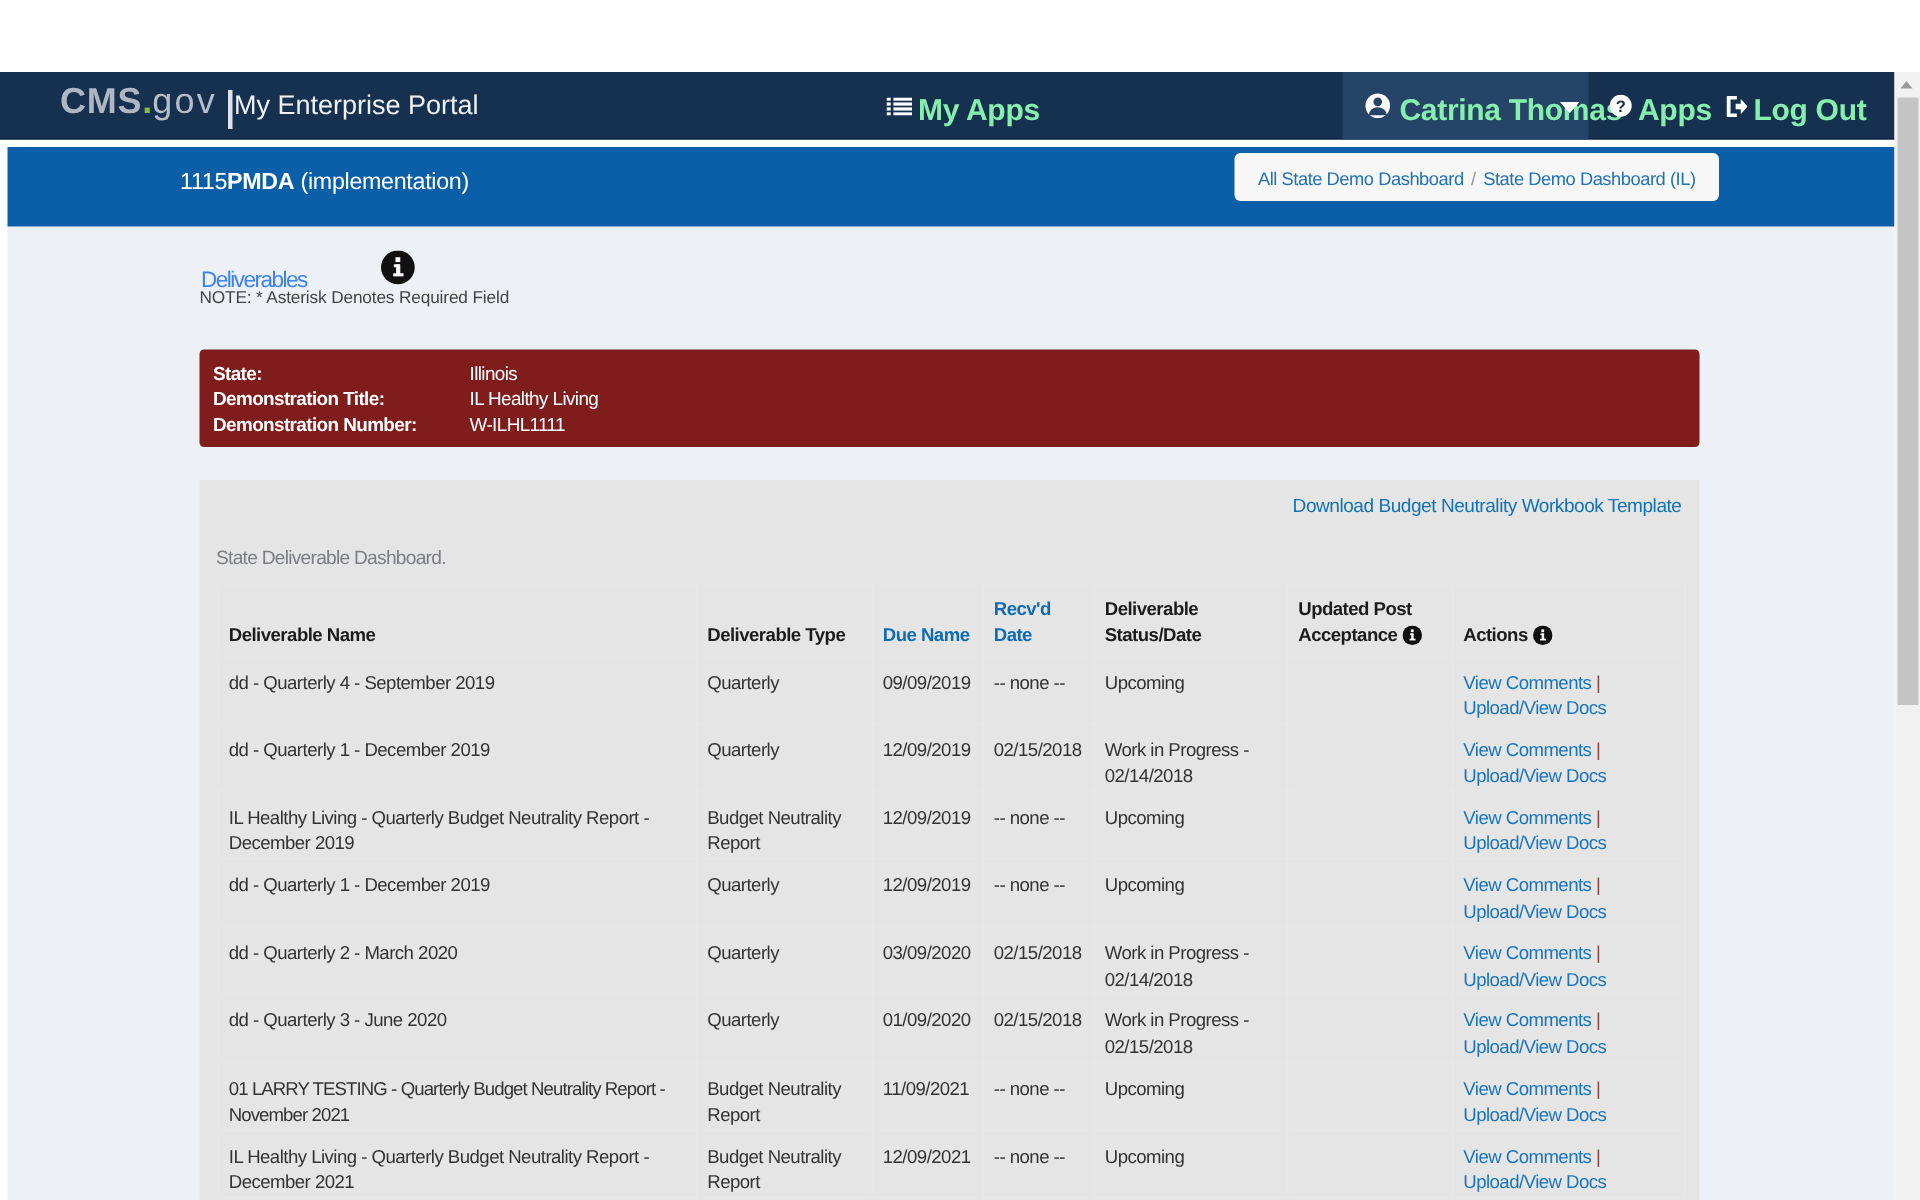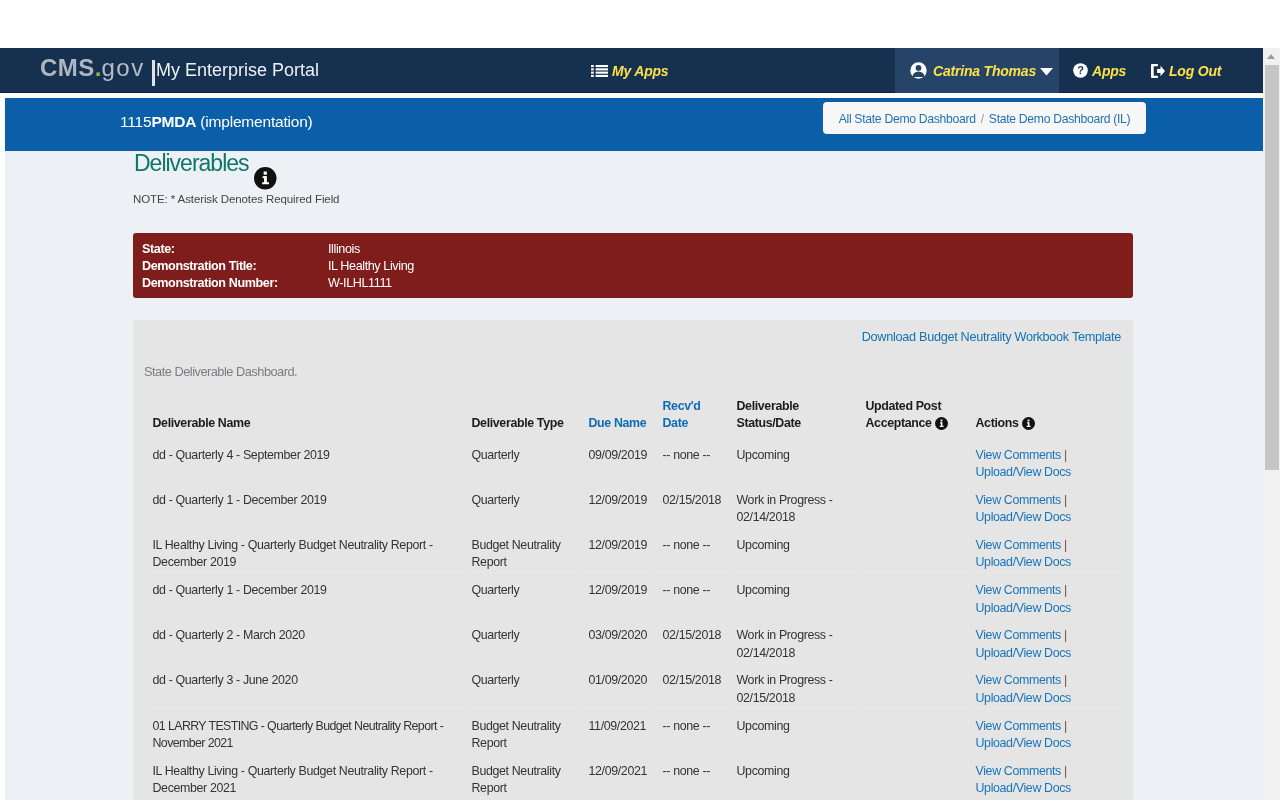--- a/index.html
+++ b/index.html
@@ -9,43 +9,43 @@
   .abs { position:absolute; }
 
   
   #hdr { left:0; top:0; width:1263px; height:45px; background:#16304f; border-bottom:1px solid #0d2340; box-sizing:border-box; }
   #logo { left:40px; top:6px; height:34px; white-space:nowrap; }
   .cms { font-weight:bold; font-size:24px; color:#aeb6c2; letter-spacing:0.5px; }
   .dot { font-weight:bold; font-size:24px; color:#88bb40; }
   .gov { font-weight:normal; font-size:24px; color:#b6bdc8; letter-spacing:1.5px; }
   #logosep { left:152px; top:12px; width:2.5px; height:26px; background:#dfe3e9; }
   #meportal { left:156px; top:12px; font-size:18px; color:#eef1f6; letter-spacing:0px; }
-  .hitem { color:#fde047; font-weight:bold; font-size:14px; letter-spacing:-0.2px;font-style:italic; }
+  .hitem { color:#86efac; font-weight:bold; font-size:20px; letter-spacing:-0.2px; }
   #myapps { left:612px; top:15px; }
   #userbox { left:895px; top:0px; width:164px; height:45px; background:#264468; }
   #username { left:933px; top:15px; }
   #helptxt { left:1092px; top:15px; }
   #logouttxt { left:1169px; top:15px; }
 
   
   #banner { left:5px; top:50px; width:1258px; height:53px; background:#0b5fa8; }
   #bannertext { left:120px; top:65px; font-size:15.5px; color:#fff; letter-spacing:-0.2px; }
   #crumb { left:823px; top:54px; width:323px; height:31.5px; background:#f7f7f7; border-radius:4px; font-size:12.2px; letter-spacing:-0.3px; line-height:34px; text-align:center; color:#999; }
   #crumb a { color:#2272b5; text-decoration:none; }
 
   
   #pagebg { left:5px; top:103px; width:1258px; height:680px; background:#edf0f5; }
 
-  #h1 { left:134px; top:102px; font-size:23px; color:#0f766e; letter-spacing:-1px; }
+  #h1 { left:134px; top:130px; font-size:15px; color:#3b82f6; letter-spacing:-1px; }
   #note { left:133px; top:144.5px; font-size:11.5px; letter-spacing:-0.1px; color:#444; }
 
   
   #statebox { left:133px; top:184.5px; width:1000px; height:65.5px; background:#7f1d1d; border-radius:3px; color:#fff; font-size:12.6px; letter-spacing:-0.4px; }
   #statebox .lbl { position:absolute; left:9px; font-weight:bold; }
-  #statebox .val { position:absolute; left:195px; }
+  #statebox .val { position:absolute; left:180px; }
 
   
   #card { left:132.5px; top:272px; width:1000px; height:511px; background:#e5e5e5; }
   #dllink { right:11.5px; top:10px; font-size:12.7px; letter-spacing:-0.3px; color:#1173b4; }
   #sdd { left:11.5px; top:44px; font-size:12.8px; letter-spacing:-0.5px; color:#7a7d82; }
 
   
   table { position:absolute; left:12.5px; top:68.5px; width:978px; border-collapse:collapse; table-layout:fixed; font-size:12.4px; letter-spacing:-0.35px; color:#333; }
   th, td { border:1px solid #e7e7e7; padding:0 6.5px; font-weight:normal; text-align:left; }
   th { vertical-align:bottom; padding-bottom:4px; font-weight:bold; color:#1c1c1c; height:48px; }

